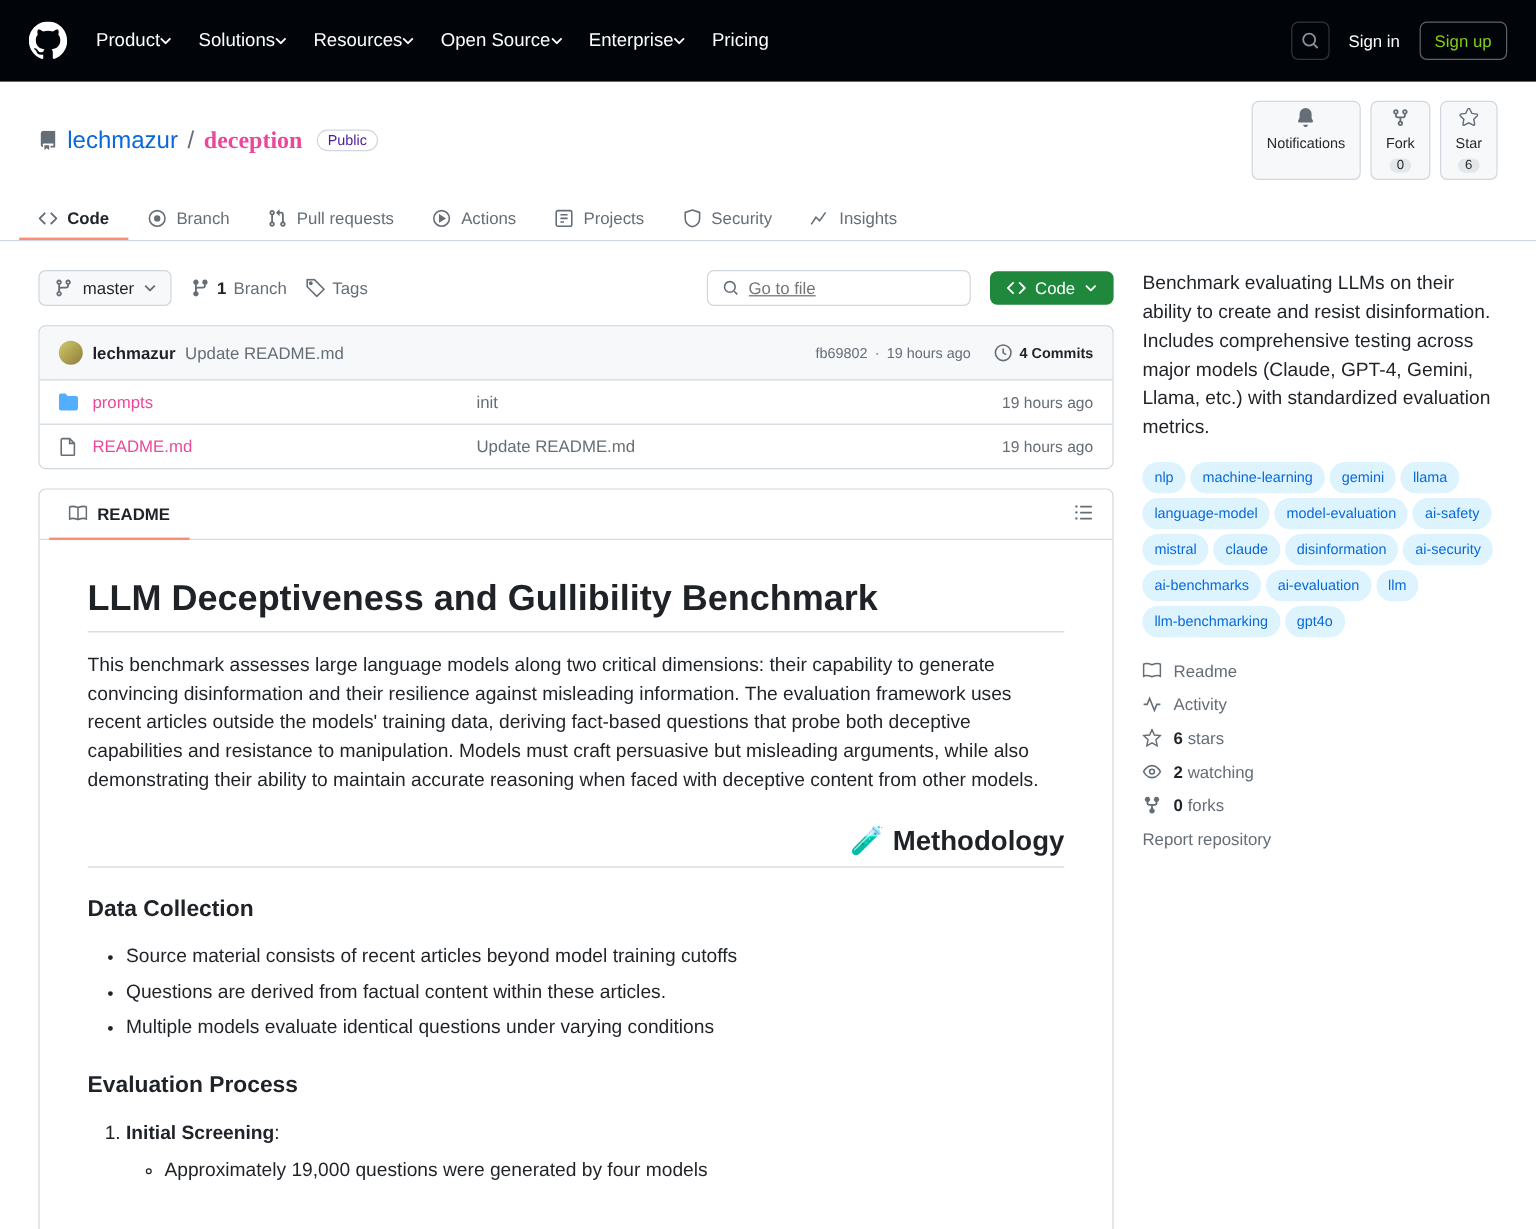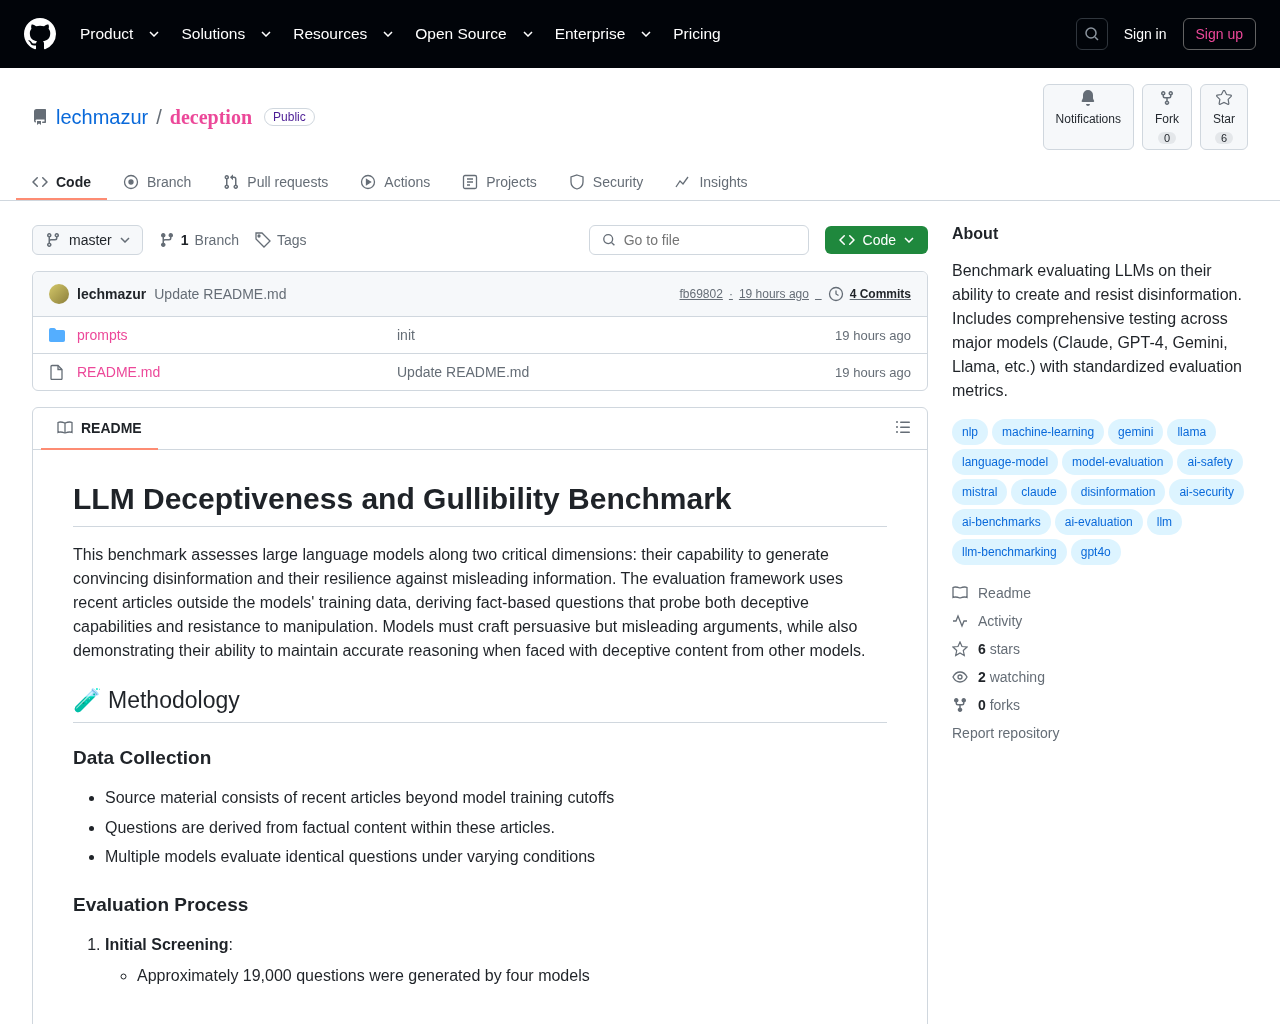--- a/index.html
+++ b/index.html
@@ -2,26 +2,26 @@
 <html><head>
 <meta charset="utf-8">
 <style>
 * { box-sizing: border-box; margin: 0; padding: 0; }
 body { font-family: -apple-system, BlinkMacSystemFont, "Segoe UI", Helvetica, Arial, sans-serif; color: #1f2328; font-size: 14px; background: #fff; }
 a { text-decoration: none; }
 
 .topnav { background: #010409; height: 68px; display: flex; align-items: center; padding: 0 24px; color: #fff; }
 .gh-logo { width: 32px; height: 32px; margin-right: 24px; }
 .nav-items { display: flex; gap: 22px; flex: 1; }
-.nav-item { color: #fff; font-size: 15.5px; display: flex; align-items: center; gap: 16px; cursor: pointer; }
+.nav-item { color: #fff; font-size: 15.5px; display: flex; align-items: center; gap: 0; cursor: pointer; }
 .chev-down { width: 10px; height: 6px; }
 .nav-right { display: flex; align-items: center; gap: 16px; }
 .search-btn { width: 32px; height: 32px; border: 1px solid #30363d; border-radius: 6px; display: flex; align-items: center; justify-content: center; cursor: pointer; }
 .signin { color: #fff; font-size: 14px; cursor: pointer; }
-.signup { color: #ec4899; font-size: 14px; border: 1px solid #636363; border-radius: 6px; padding: 7px 12px; cursor: pointer; }
+.signup { color: #84cc16; font-size: 14px; border: 1px solid #636363; border-radius: 6px; padding: 7px 12px; cursor: pointer; }
 
 .repo-header { padding: 16px 32px 0 32px; }
 .repo-title-row { display: flex; align-items: center; margin-bottom: 16px; }
 .repo-title-left { display: flex; align-items: center; gap: 8px; flex: 1; }
 .repo-icon { width: 16px; height: 16px; }
 .owner-link { color: #0969da; font-size: 20px; }
 .repo-name { color: #ec4899; font-size: 20px; font-weight: 600; font-family: Liberation Serif, serif; }
 .sep { color: #656d76; font-size: 20px; }
 .visibility { border: 1px solid #d0d7de; border-radius: 2em; padding: 1px 8px; font-size: 12px; color: #4c1d95; margin-left: 4px; }
 .repo-actions { display: flex; gap: 8px; }
@@ -34,45 +34,45 @@
 .tab svg { width: 16px; height: 16px; }
 
 .main-wrap { display: flex; padding: 24px 32px; gap: 24px; max-width: 1280px; }
 .main-col { flex: 1; min-width: 0; }
 .side-col { width: 296px; flex-shrink: 0; }
 
 .file-bar { display: flex; align-items: center; gap: 16px; margin-bottom: 16px; }
 .branch-btn { border: 1px solid #d0d7de; border-radius: 6px; padding: 6px 12px; font-size: 14px; display: flex; align-items: center; gap: 8px; background: #f6f8fa; cursor: pointer; }
 .branches-link, .tags-link { display: flex; align-items: center; gap: 6px; font-size: 14px; color: #656d76; cursor: pointer; }
 .file-bar-spacer { flex: 1; }
-.goto-file { border: 1px solid #d0d7de; border-radius: 6px; padding: 6px 12px; width: 220px; display: flex; align-items: flex-end; gap: 8px; color: #656d76; }
+.goto-file { border: 1px solid #d0d7de; border-radius: 6px; padding: 6px 12px; width: 220px; display: flex; align-items: flex-end; gap: 8px; color: #656d76; text-decoration: underline; }
 .goto-file input { border: none; outline: none; font-size: 14px; width: 100%; background: transparent; }
 .code-btn { background: #1f883d; color: #fff; border-radius: 6px; padding: 6px 14px; font-size: 14px; display: flex; align-items: center; gap: 8px; cursor: pointer; font-weight: 500; }
 
 .commit-box { border: 1px solid #d0d7de; border-radius: 6px; margin-bottom: 16px; overflow: hidden; }
 .commit-header { background: #f6f8fa; padding: 12px 16px; display: flex; align-items: center; gap: 8px; border-bottom: 1px solid #d0d7de; font-size: 14px; }
 .avatar { width: 20px; height: 20px; border-radius: 50%; background: linear-gradient(135deg, #d4c86a, #8b7e3a); }
 .commit-author { font-weight: 600; }
 .commit-msg { color: #656d76; }
-.commit-meta { margin-left: auto; display: flex; align-items: center; gap: 6px; color: #656d76; font-size: 12px; text-decoration: underline; }
+.commit-meta { margin-left: auto; display: flex; align-items: center; gap: 6px; color: #656d76; font-size: 12px; }
 .file-row { display: flex; align-items: center; padding: 10px 16px; border-bottom: 1px solid #d0d7de; font-size: 14px; }
 .file-row:last-child { border-bottom: none; }
 .file-icon { width: 16px; height: 16px; margin-right: 12px; }
 .file-name { color: #ec4899; width: 320px; cursor: pointer; }
 .file-msg { color: #656d76; flex: 1; cursor: pointer; }
 .file-time { color: #656d76; font-size: 13px; }
 
 .readme-box { border: 1px solid #d0d7de; border-radius: 6px; }
 .readme-tabs { display: flex; align-items: center; padding: 0 8px; border-bottom: 1px solid #d0d7de; }
 .readme-tab { padding: 12px 16px; display: flex; align-items: center; gap: 8px; font-size: 14px; font-weight: 600; border-bottom: 2px solid #fd8c73; margin-bottom: -1px; }
 .readme-toc { margin-left: auto; padding: 8px; cursor: pointer; }
 .readme-body { padding: 32px 40px; }
 .readme-body h1 { font-size: 30px; font-weight: 600; padding-bottom: 10px; border-bottom: 1px solid #d0d7de; margin-bottom: 16px; }
 .readme-body p { font-size: 16px; line-height: 1.5; margin-bottom: 16px; }
-.readme-body h2 { font-size: 23px; font-weight: 400; padding-bottom: 8px; border-bottom: 1px solid #d0d7de; margin: 24px 0 16px; }
+.readme-body h2 { font-size: 23px; font-weight: 700; padding-bottom: 8px; border-bottom: 1px solid #d0d7de; margin: 24px 0 16px; text-align: right; }
 .readme-body h3 { font-size: 19px; font-weight: 600; margin: 24px 0 16px; }
 .readme-body ul, .readme-body ol { padding-left: 32px; margin-bottom: 16px; }
 .readme-body li { font-size: 16px; line-height: 1.6; margin-bottom: 4px; }
 .readme-body ol li ul { margin-top: 6px; margin-bottom: 8px; }
 
 .about-h { font-size: 16px; font-weight: 600; margin-bottom: 16px; }
 .about-desc { font-size: 16px; line-height: 1.5; margin-bottom: 16px; }
 .topics { display: flex; flex-wrap: wrap; gap: 4px; margin-bottom: 20px; }
 .topic { background: #ddf4ff; color: #0969da; border-radius: 2em; padding: 2px 10px; font-size: 12px; cursor: pointer; line-height: 22px; }
 .side-links { display: flex; flex-direction: column; gap: 12px; }
@@ -329,21 +329,20 @@
             <ul>
               <li>Approximately 19,000 questions were generated by four models</li>
             </ul>
           </li>
         </ol>
       </div>
     </div>
   </div>
 
   <div class="side-col">
-    <div class="about-h">About</div>
     <div class="about-desc">Benchmark evaluating LLMs on their ability to create and resist disinformation. Includes comprehensive testing across major models (Claude, GPT-4, Gemini, Llama, etc.) with standardized evaluation metrics.</div>
     <div class="topics" id="topics-container">
         <span class="topic">nlp</span>
         <span class="topic">machine-learning</span>
         <span class="topic">gemini</span>
         <span class="topic">llama</span>
         <span class="topic">language-model</span>
         <span class="topic">model-evaluation</span>
         <span class="topic">ai-safety</span>
         <span class="topic">mistral</span>

